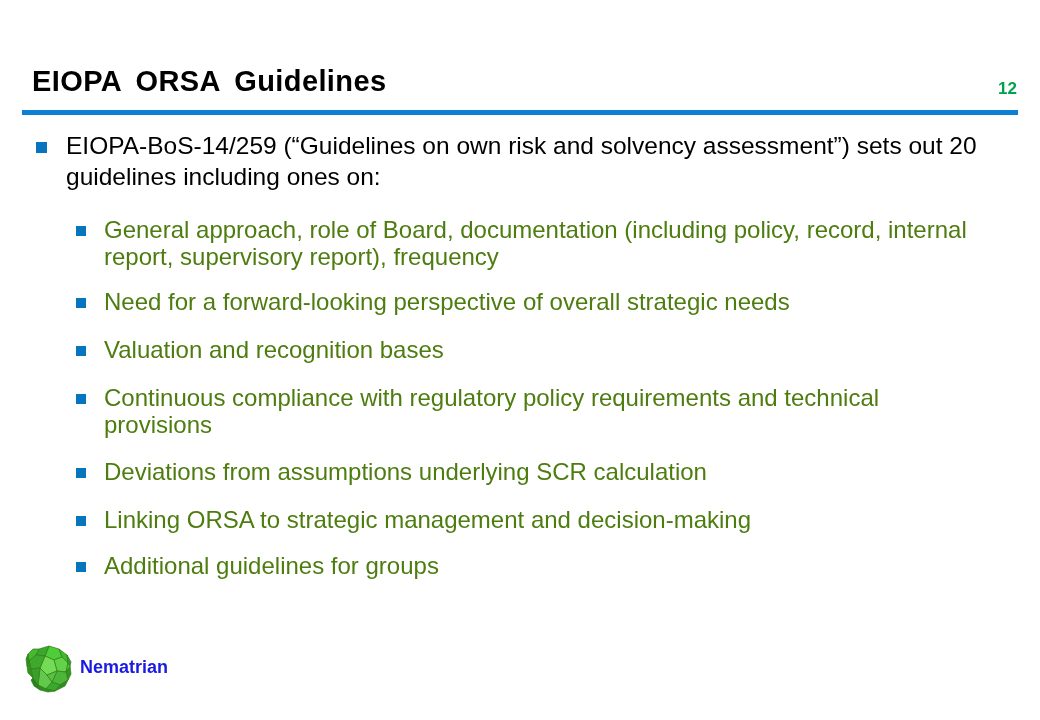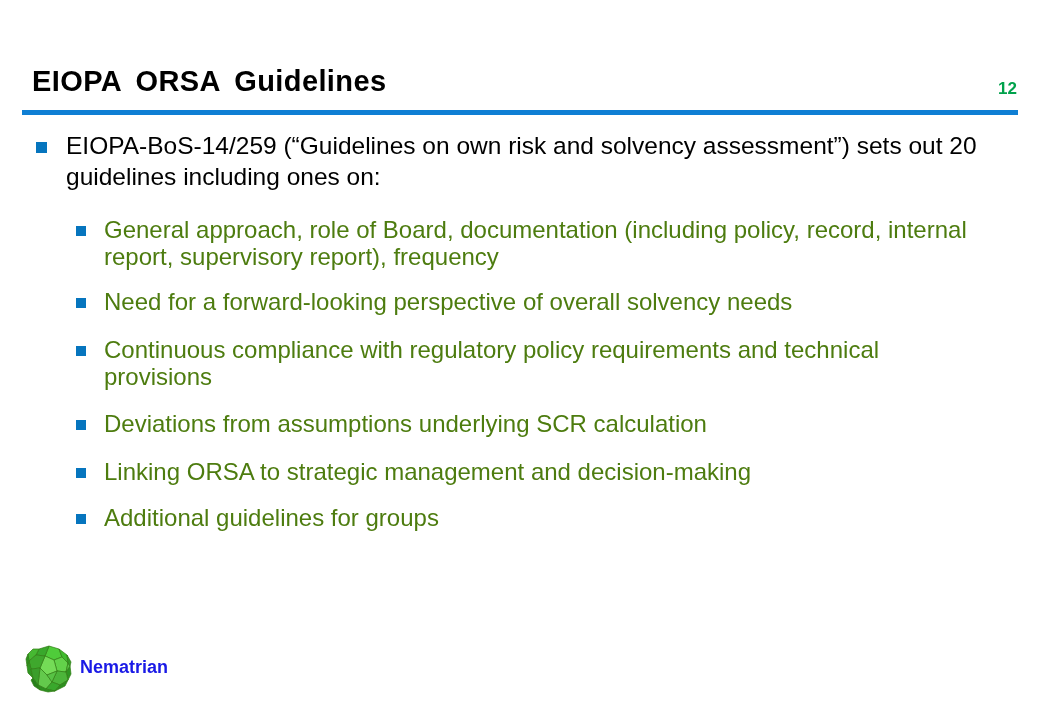--- a/index.html
+++ b/index.html
@@ -152,25 +152,26 @@
 
   <div class="sub-list">
 
     <div class="bullet-l2" style="margin-top:24px;">
       <span class="marker"></span>
       <span>General approach, role of Board, documentation (including policy, record, internal report, supervisory report), frequency</span>
     </div>
 
     <div class="bullet-l2" style="margin-top:18px;">
       <span class="marker"></span>
-      <span>Need for a forward-looking perspective of overall solvency needs</span>
+      <span>Need for a forward-looking perspective of overall strategic needs</span>
     </div>
 
     <div class="bullet-l2" style="margin-top:21px;">
       <span class="marker"></span>
+      <span>Valuation and recognition bases</span>
     </div>
 
     <div class="bullet-l2" style="margin-top:21px;">
       <span class="marker"></span>
       <span>Continuous compliance with regulatory policy requirements and technical provisions</span>
     </div>
 
     <div class="bullet-l2" style="margin-top:20px;">
       <span class="marker"></span>
       <span>Deviations from assumptions underlying SCR calculation</span>

